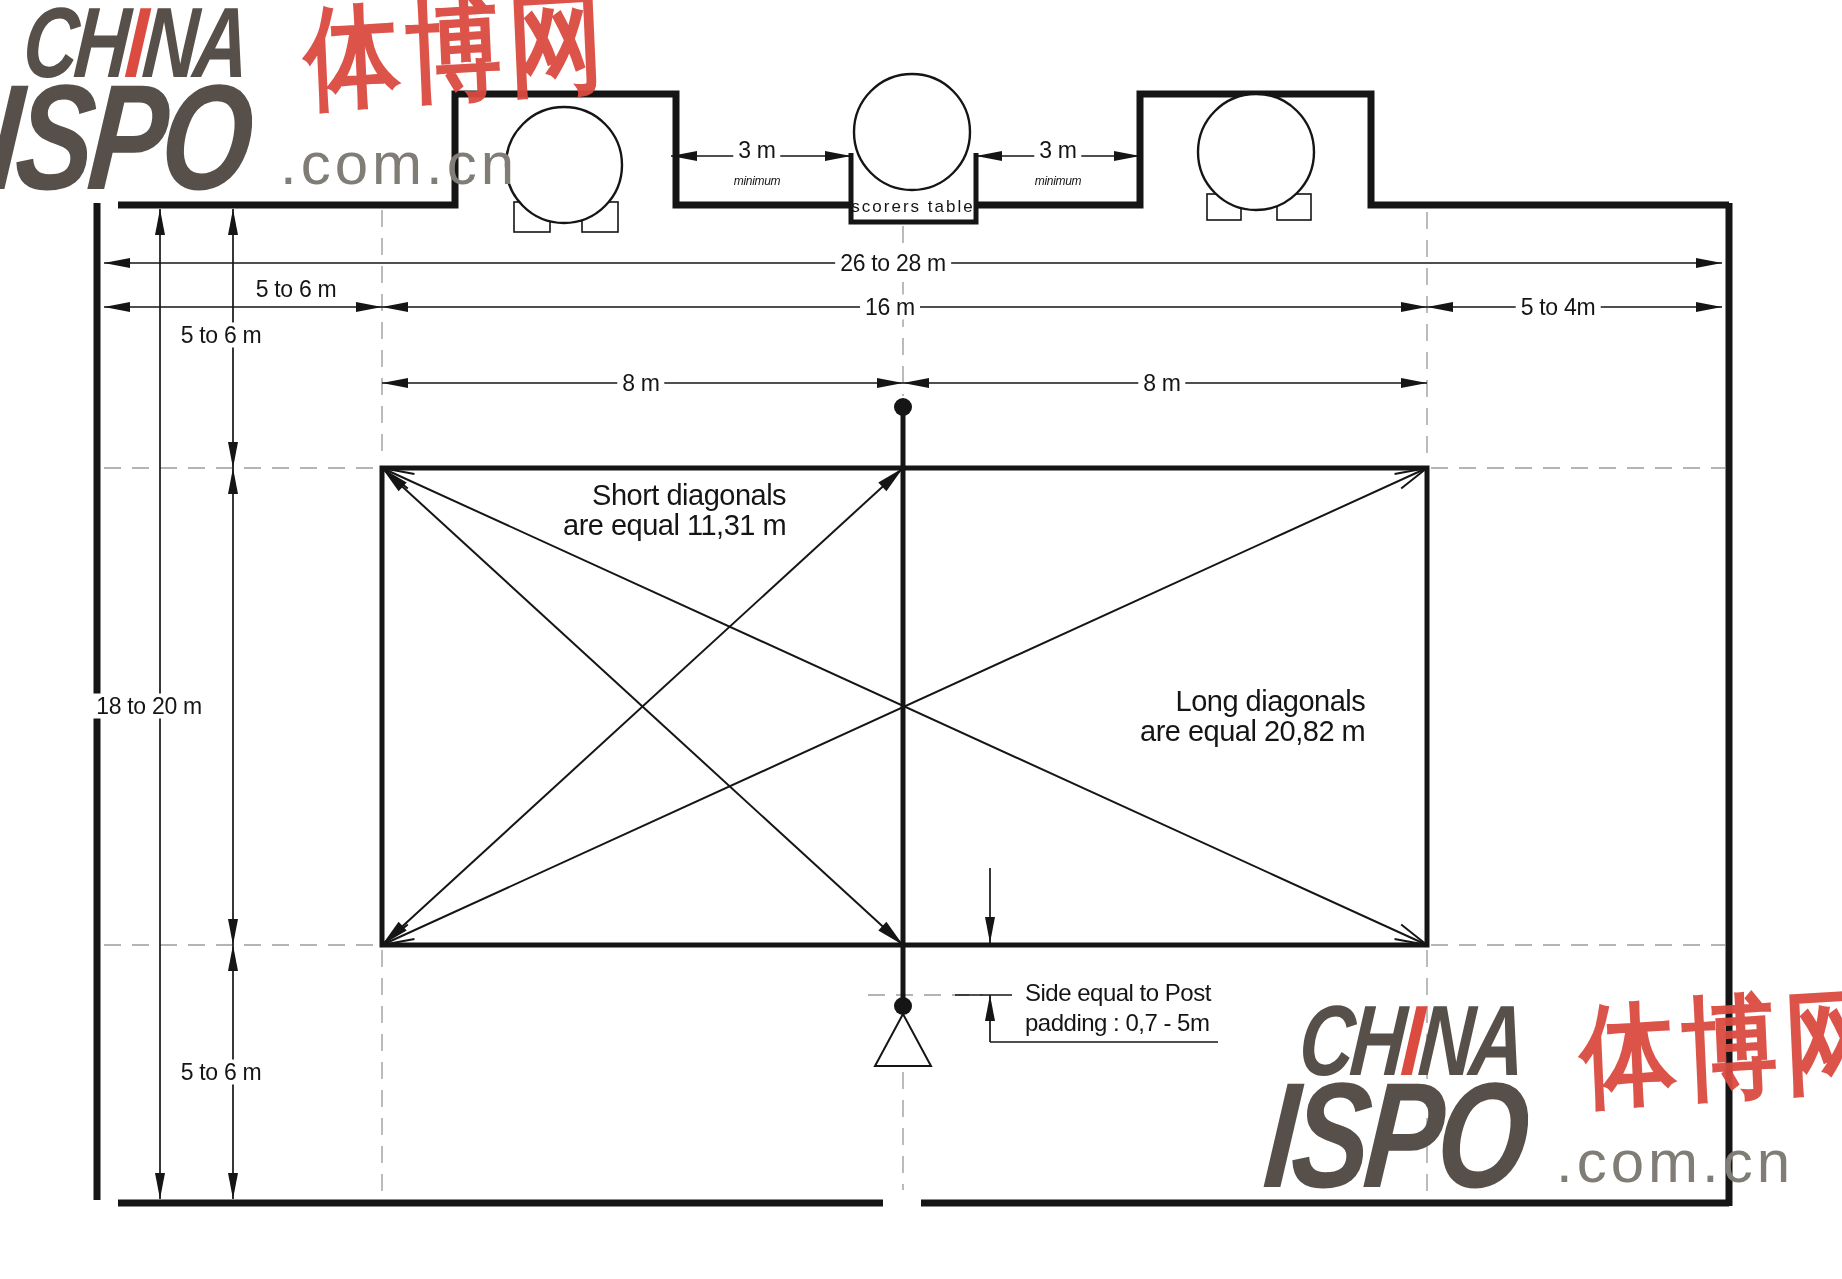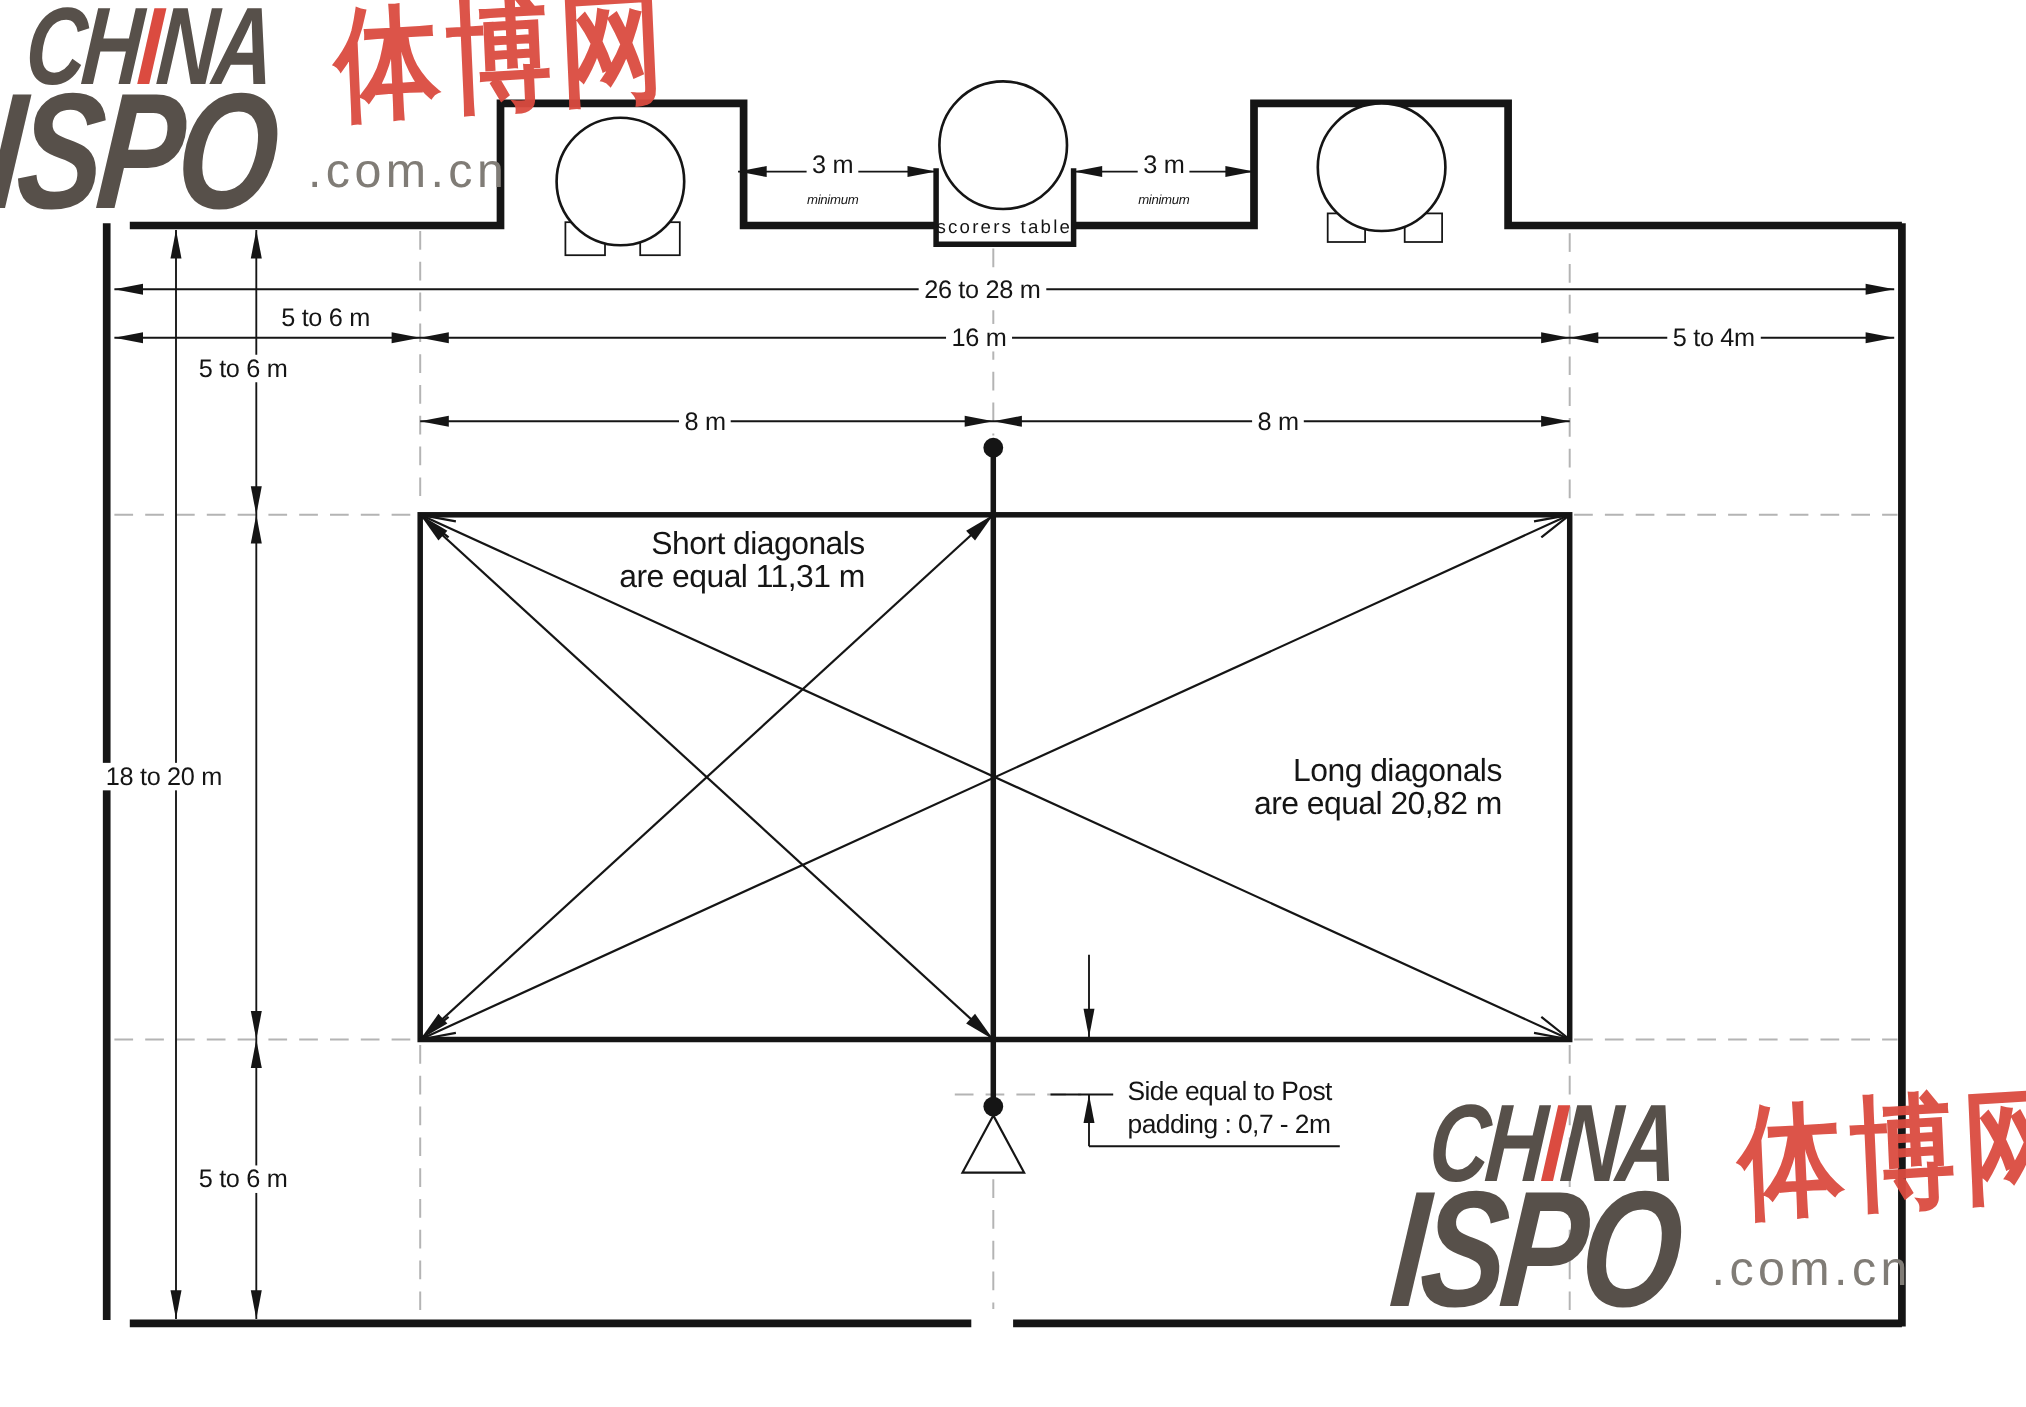--- a/index.html
+++ b/index.html
@@ -12,21 +12,21 @@
   .lbl.small{font-size:12px;padding:0 3px;font-style:italic;}
   .lbl.spaced{letter-spacing:2px;font-size:17px;background:transparent;}
   .note{position:absolute;font-size:29px;line-height:1.02;white-space:nowrap;letter-spacing:-0.5px;text-align:right;}
   .post-note{position:absolute;font-size:24px;line-height:1.25;white-space:nowrap;letter-spacing:-0.5px;}
   
   .logo{position:absolute;width:680px;height:230px;pointer-events:none;}
   .logo .china{position:absolute;left:26px;top:-12px;font-size:100px;font-weight:bold;font-style:italic;
                line-height:1;letter-spacing:-5px;transform:scaleX(0.76) skewX(-6deg);transform-origin:0 0;}
   .logo .ispo{position:absolute;left:-6px;top:58px;font-size:150px;font-weight:bold;font-style:italic;
               line-height:1;letter-spacing:-7px;transform:scaleX(0.78) skewX(-6deg);transform-origin:0 0;}
-  .logo .domain{position:absolute;left:278px;top:130px;font-size:44px;line-height:1;letter-spacing:4px;}
+  .logo .domain{position:absolute;left:278px;top:130px;font-size:60px;line-height:1;letter-spacing:4px;}
   .logo .zh{position:absolute;left:300px;top:0px;font-size:112px;font-weight:bold;line-height:1;
             letter-spacing:8px;transform:scaleX(0.85) rotate(-3deg);transform-origin:0 0;opacity:0.95;}
 </style>
 </head>
 <body>
 
 <div class="canvas">
 
   <svg class="art" width="1842" height="1279" viewBox="0 0 1842 1279">
 
@@ -177,21 +177,21 @@
   <div class="note" style="left:563px;top:481px;">
     <div>Short diagonals</div>
     <div>are equal 11,31 m</div>
   </div>
   <div class="note" style="left:1140px;top:687px;">
     <div>Long diagonals</div>
     <div>are equal 20,82 m</div>
   </div>
   <div class="post-note" style="left:1025px;top:978px;">
     <div>Side equal to Post</div>
-    <div>padding : 0,7 - 2m</div>
+    <div>padding : 0,7 - 5m</div>
   </div>
 
   <div class="logo" style="left:2px;top:4px;">
     <div class="china" style="color:#57504a;">
       <span>CH</span><span style="color:#db4b40;">I</span><span>NA</span>
     </div>
     <div class="ispo" style="color:#57504a;">ISPO</div>
     <div class="domain" style="color:#807c76;">.com.cn</div>
     <div class="zh" style="color:#db4b40;">体博网</div>
   </div>

